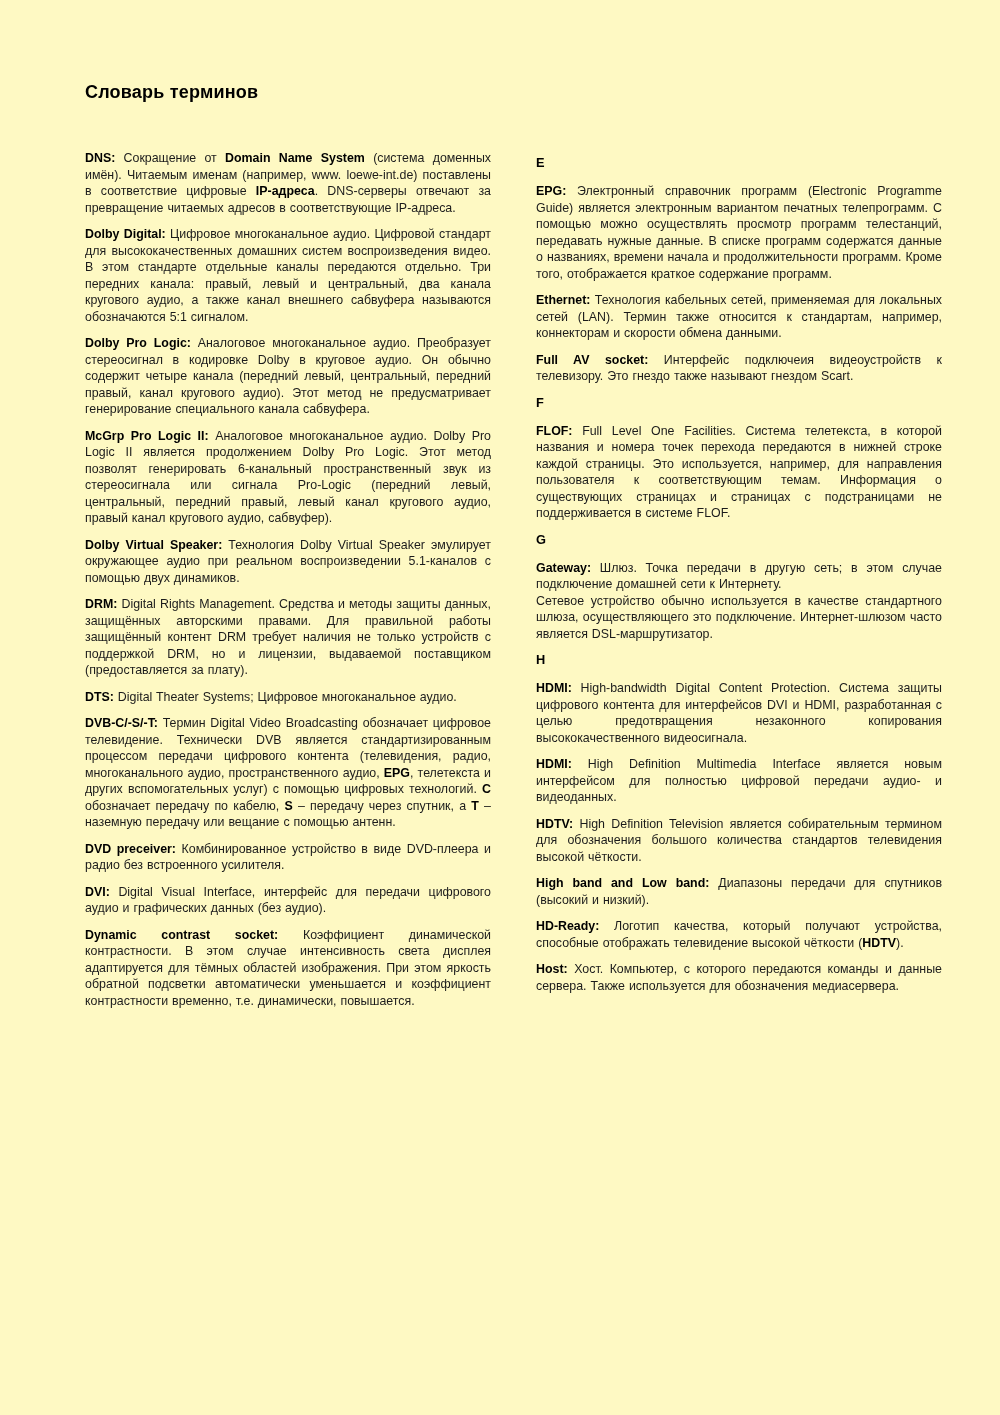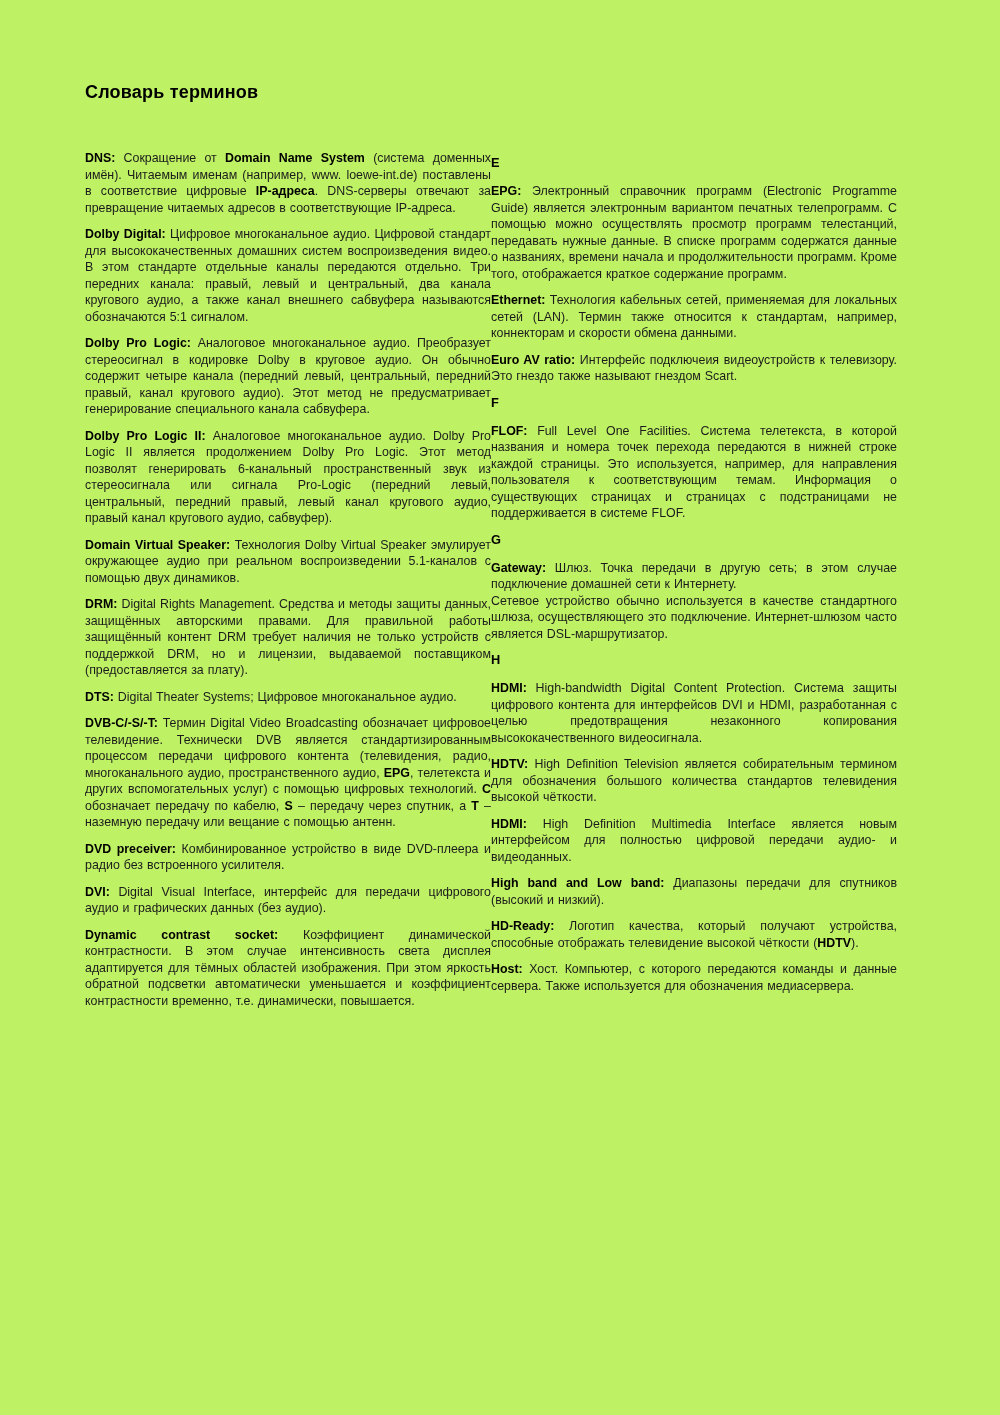--- a/index.html
+++ b/index.html
@@ -8,39 +8,40 @@
     width: 1000px;
     height: 1415px;
     position: relative;
     font-family: "Liberation Sans", sans-serif;
     color: #1b1b1b;
   }
   .page {
     position: relative;
     width: 1000px;
     height: 1415px;
-    background: #bef264;
+    background: #fef9c3;
     overflow: hidden;
     padding-left: 12px;
   }
   .page-title {
     position: absolute;
     left: 85px;
     top: 82px;
     font-size: 18px;
     font-weight: bold;
     color: #000000;
     letter-spacing: 0.2px;
   }
   .columns {
     position: absolute;
     left: 85px;
     top: 150px;
     width: 857px;
     display: flex;
+    gap: 45px;
   }
   .col { width: 406px; }
   .entry {
     font-size: 12.4px;
     line-height: 16.5px;
     text-align: justify;
     white-space: pre-line;
     margin-bottom: 10px;
     word-spacing: 0.5px;
   }
@@ -66,41 +67,41 @@
 </head>
 <body>
 
 <div class="page">
   <h1 class="page-title">Словарь терминов</h1>
   <div class="columns">
     <div class="col">
         <p class="entry"><b>DNS:</b> Сокращение от <b>Domain Name System</b> (система доменных имён). Читаемым именам (например, www. loewe-int.de) поставлены в соответствие цифровые <b>IP-адреса</b>. DNS-серверы отвечают за превращение читаемых адресов в соответствующие IP-адреса.</p>
         <p class="entry"><b>Dolby Digital:</b> Цифровое многоканальное аудио. Цифровой стандарт для высококачественных домашних систем воспроизведения видео. В этом стандарте отдельные каналы передаются отдельно. Три передних канала: правый, левый и центральный, два канала кругового аудио, а также канал внешнего сабвуфера называются обозначаются 5:1 сигналом.</p>
         <p class="entry"><b>Dolby Pro Logic:</b> Аналоговое многоканальное аудио. Преобразует стереосигнал в кодировке Dolby в круговое аудио. Он обычно содержит четыре канала (передний левый, центральный, передний правый, канал кругового аудио). Этот метод не предусматривает генерирование специального канала сабвуфера.</p>
-        <p class="entry"><b>Dolby Pro Logic II:</b> Аналоговое многоканальное аудио. Dolby Pro Logic II является продолжением Dolby Pro Logic. Этот метод позволят генерировать 6-канальный пространственный звук из стереосигнала или сигнала Pro-Logic (передний левый, центральный, передний правый, левый канал кругового аудио, правый канал кругового аудио, сабвуфер).</p>
-        <p class="entry"><b>Domain Virtual Speaker:</b> Технология Dolby Virtual Speaker эмулирует окружающее аудио при реальном воспроизведении 5.1-каналов с помощью двух динамиков.</p>
+        <p class="entry"><b>McGrp Pro Logic II:</b> Аналоговое многоканальное аудио. Dolby Pro Logic II является продолжением Dolby Pro Logic. Этот метод позволят генерировать 6-канальный пространственный звук из стереосигнала или сигнала Pro-Logic (передний левый, центральный, передний правый, левый канал кругового аудио, правый канал кругового аудио, сабвуфер).</p>
+        <p class="entry"><b>Dolby Virtual Speaker:</b> Технология Dolby Virtual Speaker эмулирует окружающее аудио при реальном воспроизведении 5.1-каналов с помощью двух динамиков.</p>
         <p class="entry"><b>DRM:</b> Digital Rights Management. Средства и методы защиты данных, защищённых авторскими правами. Для правильной работы защищённый контент DRM требует наличия не только устройств с поддержкой DRM, но и лицензии, выдаваемой поставщиком (предоставляется за плату).</p>
         <p class="entry"><b>DTS:</b> Digital Theater Systems; Цифровое многоканальное аудио.</p>
         <p class="entry"><b>DVB-C/-S/-T:</b> Термин Digital Video Broadcasting обозначает цифровое телевидение. Технически DVB является стандартизированным процессом передачи цифрового контента (телевидения, радио, многоканального аудио, пространственного аудио, <b>EPG</b>, телетекста и других вспомогательных услуг) с помощью цифровых технологий. <b>C</b> обозначает передачу по кабелю, <b>S</b> – передачу через спутник, а <b>T</b> – наземную передачу или вещание с помощью антенн.</p>
         <p class="entry"><b>DVD preceiver:</b> Комбинированное устройство в виде DVD-плеера и радио без встроенного усилителя.</p>
         <p class="entry"><b>DVI:</b> Digital Visual Interface, интерфейс для передачи цифрового аудио и графических данных (без аудио).</p>
         <p class="entry"><b>Dynamic contrast socket:</b> Коэффициент динамической контрастности. В этом случае интенсивность света дисплея адаптируется для тёмных областей изображения. При этом яркость обратной подсветки автоматически уменьшается и коэффициент контрастности временно, т.е. динамически, повышается.</p>
       </div>
     <div class="col">
         <h2 class="section-letter">E</h2>
         <p class="entry"><b>EPG:</b> Электронный справочник программ (Electronic Programme Guide) является электронным вариантом печатных телепрограмм. С помощью можно осуществлять просмотр программ телестанций, передавать нужные данные. В списке программ содержатся данные о названиях, времени начала и продолжительности программ. Кроме того, отображается краткое содержание программ.</p>
         <p class="entry"><b>Ethernet:</b> Технология кабельных сетей, применяемая для локальных сетей (LAN). Термин также относится к стандартам, например, коннекторам и скорости обмена данными.</p>
-        <p class="entry"><b>Euro AV ratio:</b> Интерфейс подключеия видеоустройств к телевизору. Это гнездо также называют гнездом Scart.</p>
+        <p class="entry"><b>Full AV socket:</b> Интерфейс подключеия видеоустройств к телевизору. Это гнездо также называют гнездом Scart.</p>
         <h2 class="section-letter">F</h2>
         <p class="entry"><b>FLOF:</b> Full Level One Facilities. Система телетекста, в которой названия и номера точек перехода передаются в нижней строке каждой страницы. Это используется, например, для направления пользователя к соответствующим темам. Информация о существующих страницах и страницах с подстраницами не поддерживается в системе FLOF.</p>
         <h2 class="section-letter">G</h2>
         <p class="entry"><b>Gateway:</b> Шлюз. Точка передачи в другую сеть; в этом случае подключение домашней сети к Интернету.
 Сетевое устройство обычно используется в качестве стандартного шлюза, осуществляющего это подключение. Интернет-шлюзом часто является DSL-маршрутизатор.</p>
         <h2 class="section-letter">H</h2>
         <p class="entry"><b>HDMI:</b> High-bandwidth Digital Content Protection. Система защиты цифрового контента для интерфейсов DVI и HDMI, разработанная с целью предотвращения незаконного копирования высококачественного видеосигнала.</p>
+        <p class="entry"><b>HDMI:</b> High Definition Multimedia Interface является новым интерфейсом для полностью цифровой передачи аудио- и видеоданных.</p>
         <p class="entry"><b>HDTV:</b> High Definition Television является собирательным термином для обозначения большого количества стандартов телевидения высокой чёткости.</p>
-        <p class="entry"><b>HDMI:</b> High Definition Multimedia Interface является новым интерфейсом для полностью цифровой передачи аудио- и видеоданных.</p>
         <p class="entry"><b>High band and Low band:</b> Диапазоны передачи для спутников (высокий и низкий).</p>
         <p class="entry"><b>HD-Ready:</b> Логотип качества, который получают устройства, способные отображать телевидение высокой чёткости (<b>HDTV</b>).</p>
         <p class="entry"><b>Host:</b> Хост. Компьютер, с которого передаются команды и данные сервера. Также используется для обозначения медиасервера.</p>
       </div>
   </div>
 </div>
 
 </body></html>

